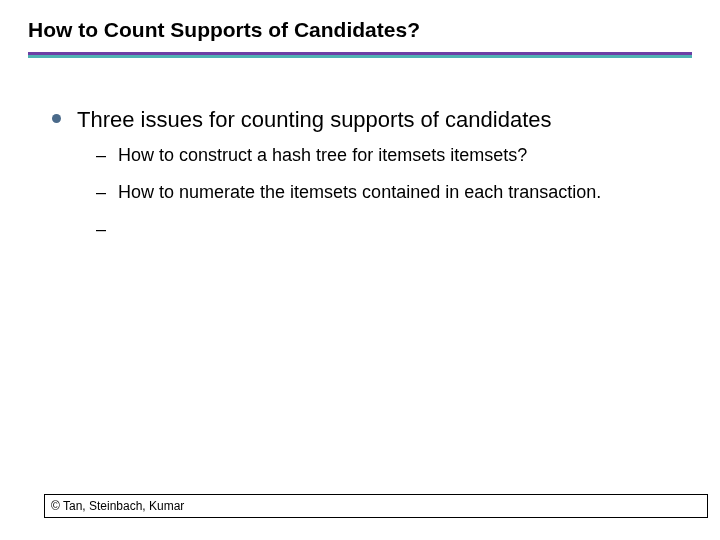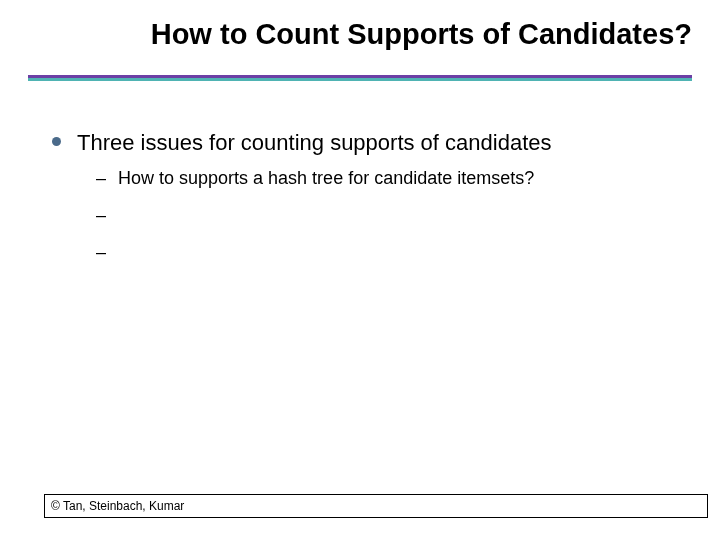--- a/index.html
+++ b/index.html
@@ -5,25 +5,24 @@
   * { box-sizing: border-box; margin: 0; padding: 0; }
   html, body { width: 720px; height: 540px; background: #fff; font-family: Arial, Helvetica, sans-serif; }
   .slide {
     position: relative;
     width: 720px;
     height: 540px;
     background: #fff;
     padding: 18px 28px 0 28px;
   }
   .title {
-    font-size: 29px;
+    font-size: 21px;
     font-weight: bold;
     color: #000;
-    padding-bottom: 24px;
-    text-align: right;
+    padding-bottom: 10px;
   }
   .divider {
     height: 6px;
     width: 100%;
   }
   .divider .line1 { height: 3px; background: #6c3fa5; }
   .divider .line2 { height: 3px; background: #4fb3b3; }
   .content {
     padding: 48px 8px 0 24px;
   }
@@ -73,25 +72,26 @@
 
   <div class="content">
 
     <div class="lvl1">
       <div class="bullet"></div>
       <div class="text">Three issues for counting supports of candidates</div>
     </div>
 
     <div class="lvl2">
       <div class="dash">–</div>
-      <div class="text">How to supports a hash tree for candidate itemsets?</div>
+      <div class="text">How to construct a hash tree for itemsets itemsets?</div>
     </div>
 
     <div class="lvl2">
       <div class="dash">–</div>
+      <div class="text">How to numerate the itemsets contained in each transaction.</div>
     </div>
 
     <div class="lvl2">
       <div class="dash">–</div>
     </div>
 
   </div>
 
   <div class="footer">© Tan, Steinbach, Kumar</div>
 

